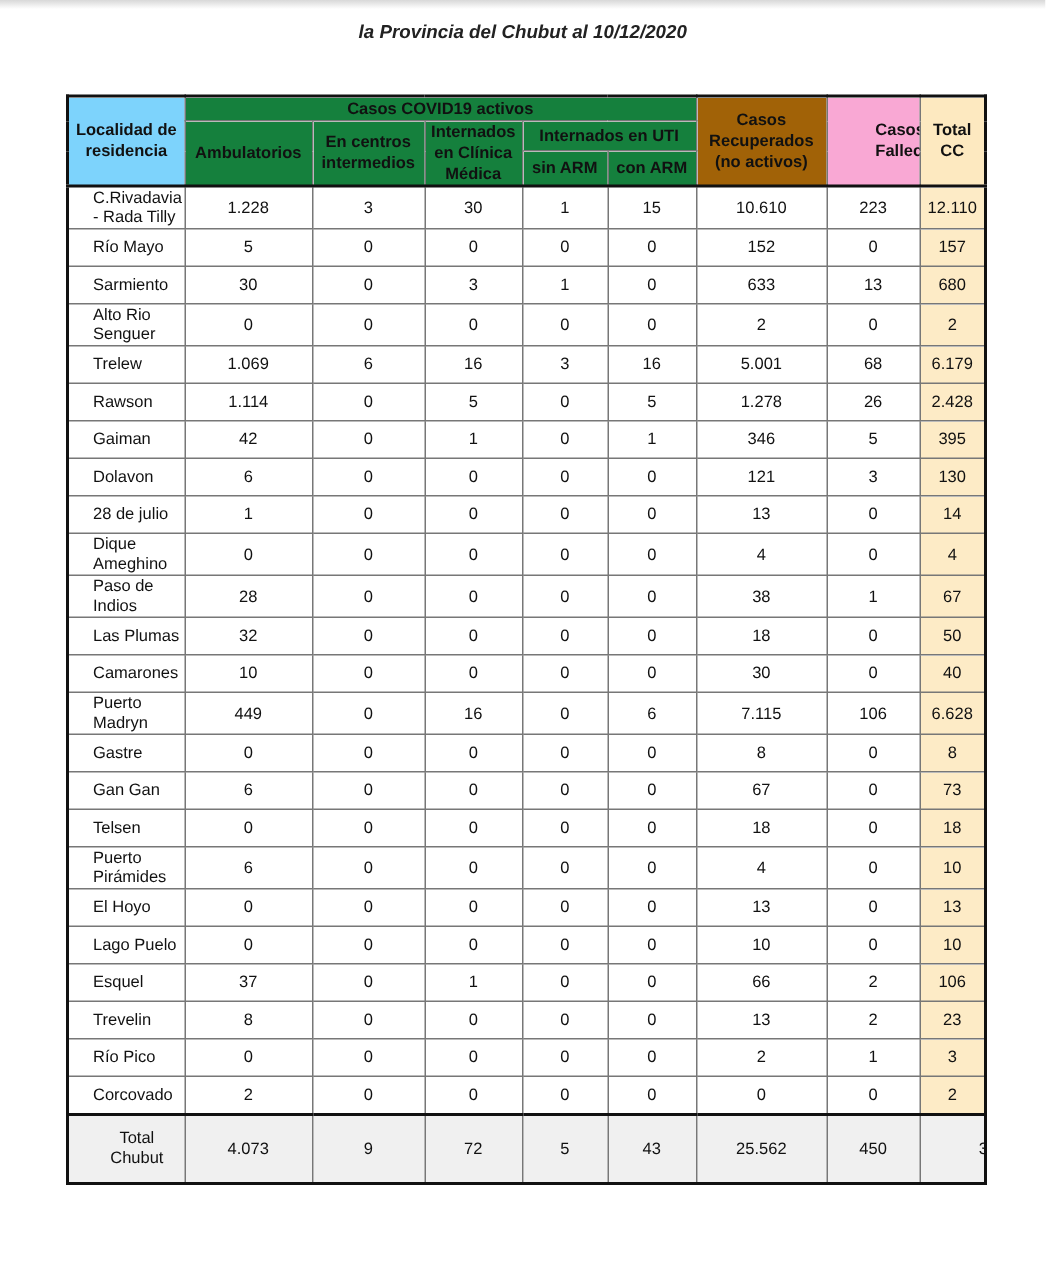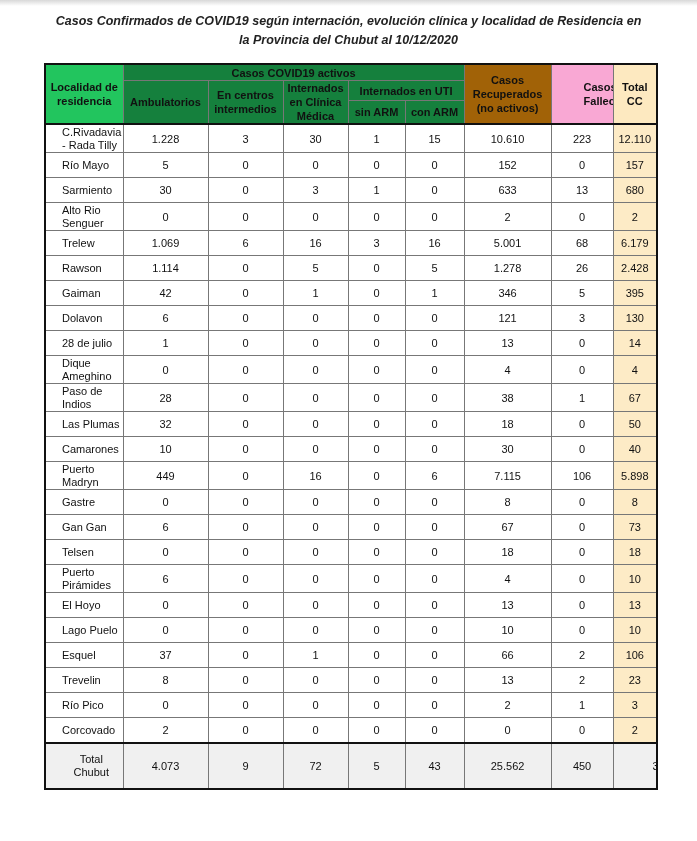--- a/index.html
+++ b/index.html
@@ -9,42 +9,41 @@
             background:linear-gradient(#d8d8d8,#ffffff); }
   .title { position:absolute; left:0; top:12px; width:697px; text-align:center;
            font-style:italic; font-weight:bold; font-size:12.5px; line-height:19px;
            color:#222; }
   table { position:absolute; left:44px; top:63px; border-collapse:collapse;
           table-layout:fixed; width:612px; }
   td, th { border:1px solid #777; font-size:11px; text-align:center;
            padding:0 2px; vertical-align:middle; overflow:hidden; }
   th { font-weight:bold; font-size:11px; line-height:14px; }
   .outer { border:2px solid #111; }
-  .h-loc { background:#22c55e; }
+  .h-loc { background:#7dd3fc; }
   .h-act { background:#15803d; }
   .h-rec { background:#a16207; }
   .h-fal { background:#f9a8d4;padding-left:32px; }
   .h-tot { background:#fde9c0; }
   td.loc { text-align:left; padding-left:16px; line-height:13px; }
   td.tot { background:#fdebc6; }
   tr.row td { height:24px; }
   tr.row.tall td { height:27px; }
   tr.total-row td { height:44px; background:#f0f0f0; border-top:2px solid #111;text-align:center; }
   tr.total-row td.tot { background:#f0f0f0;padding-left:39px; }
   thead tr.h1 th { height:15px; }
   thead tr.h2 th { height:18px; }
   thead tr.h3 th { height:20px; }
   thead { border-bottom:2px solid #111; }
 </style>
 </head>
 <body>
 
 <div class="topbar"></div>
 <div class="title">
-  <div>Casos Confirmados de COVID19 según internación, evolución clínica y localidad de Residencia en</div>
   <div>la Provincia del Chubut al 10/12/2020</div>
 </div>
 
 <table class="outer">
   <colgroup>
     <col style="width:78px">
       <col style="width:85px">
       <col style="width:75px">
       <col style="width:65px">
     <col style="width:57px">
@@ -218,21 +217,21 @@
       </tr>
       <tr class="row tall">
         <td class="loc">Puerto Madryn</td>
         <td>449</td>
         <td>0</td>
         <td>16</td>
         <td>0</td>
         <td>6</td>
         <td>7.115</td>
         <td>106</td>
-        <td class="tot">5.898</td>
+        <td class="tot">6.628</td>
       </tr>
       <tr class="row">
         <td class="loc">Gastre</td>
         <td>0</td>
         <td>0</td>
         <td>0</td>
         <td>0</td>
         <td>0</td>
         <td>8</td>
         <td>0</td>

